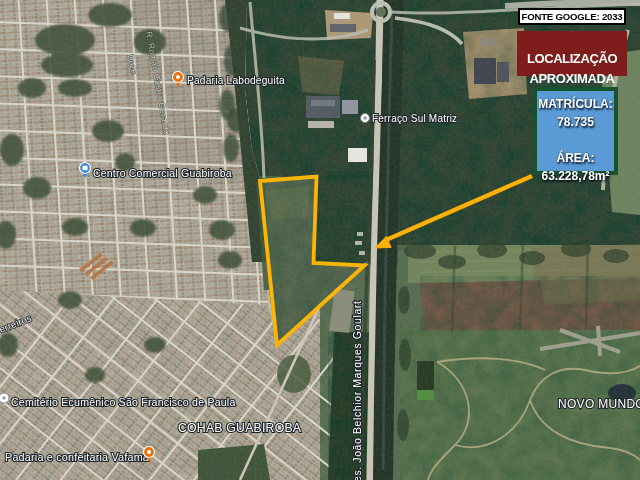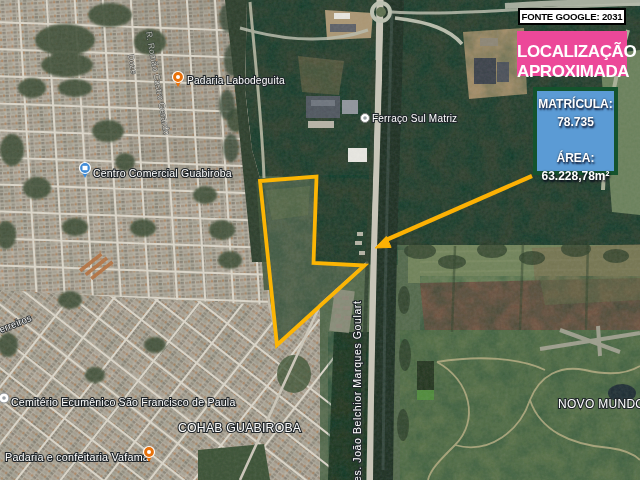--- a/index.html
+++ b/index.html
@@ -375,20 +375,20 @@
       </g>
 
 <g>
         <polygon points="149,462 144.5,454 153.5,454" fill="#e8710a"></polygon>
         <circle cx="149" cy="452" r="5.5" fill="#e8710a" stroke="#ffffff" stroke-width="1.2"></circle>
         <circle cx="149" cy="452" r="2" fill="#ffffff"></circle>
       </g>
 </svg>
 
 
-<div class="box" style="left:518px;top:8px;width:108px;height:17px;background:#ffffff;border:2px solid #000000;font-weight:bold;font-size:9.6px;line-height:13px;color:#000;white-space:nowrap;letter-spacing:-0.2px;">FONTE GOOGLE: 2031</div>
-
-
-<div class="box" style="left:517px;top:31px;width:110px;height:45px;background:#ec4899;color:#ffffff;font-weight:bold;font-size:17px;letter-spacing:-0.4px;line-height:20px;padding-top:11px;">LOCALIZAÇÃO<br>APROXIMADA</div>
+<div class="box" style="left:518px;top:8px;width:108px;height:17px;background:#ffffff;border:2px solid #000000;font-weight:bold;font-size:9.6px;line-height:13px;color:#000;white-space:nowrap;letter-spacing:-0.2px;">FONTE GOOGLE: 2033</div>
+
+
+<div class="box" style="left:517px;top:31px;width:110px;height:45px;background:#7f1d1d;color:#ffffff;font-weight:bold;font-size:13px;letter-spacing:-0.4px;line-height:20px;padding-top:18px;">LOCALIZAÇÃO<br>APROXIMADA</div>
 
 
 <div class="box" style="left:533px;top:87px;width:85px;height:88px;background:#5b9bd5;border:4px solid #14532d;color:#ffffff;font-weight:bold;font-size:12px;line-height:18px;padding-top:4px;text-shadow:1px 1.5px 2px rgba(0,0,25,0.85),0 0 2px rgba(0,0,0,0.55);">MATRÍCULA:<br>78.735<br><span style="font-size:10px;line-height:14px;">&nbsp;</span><br>ÁREA:<br>63.228,78m²</div>
 </div>
 
 </body></html>

